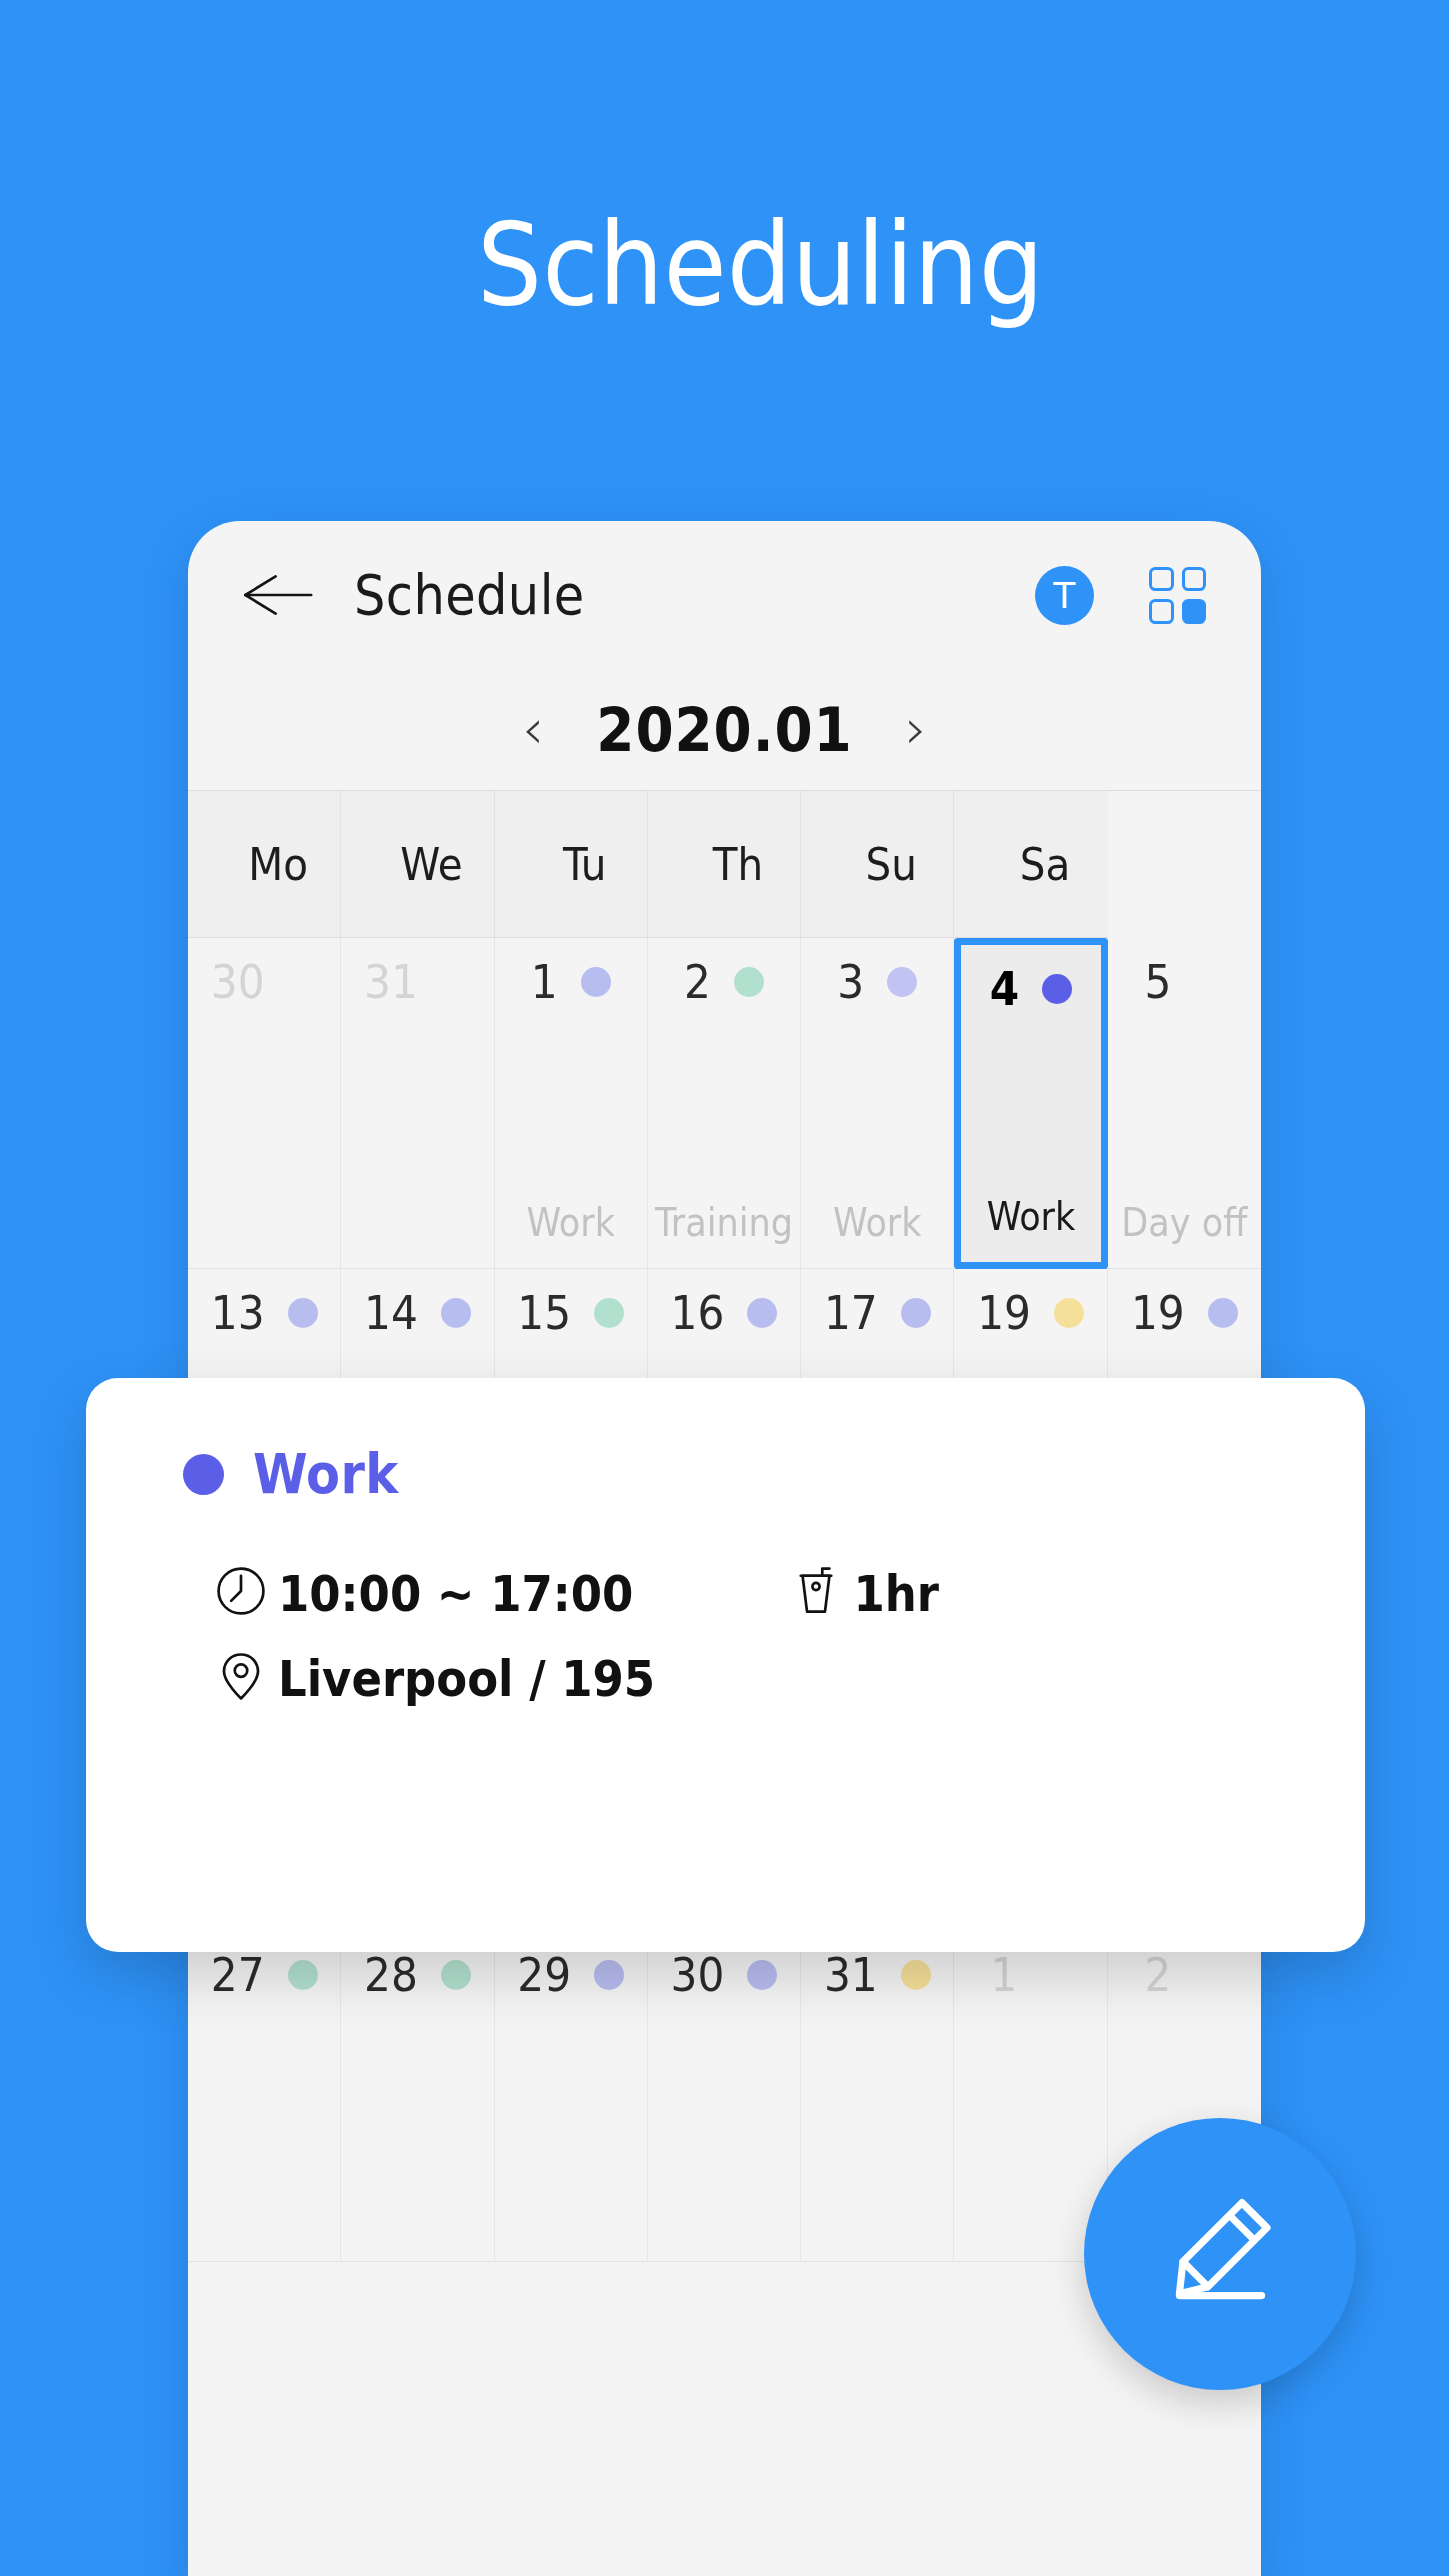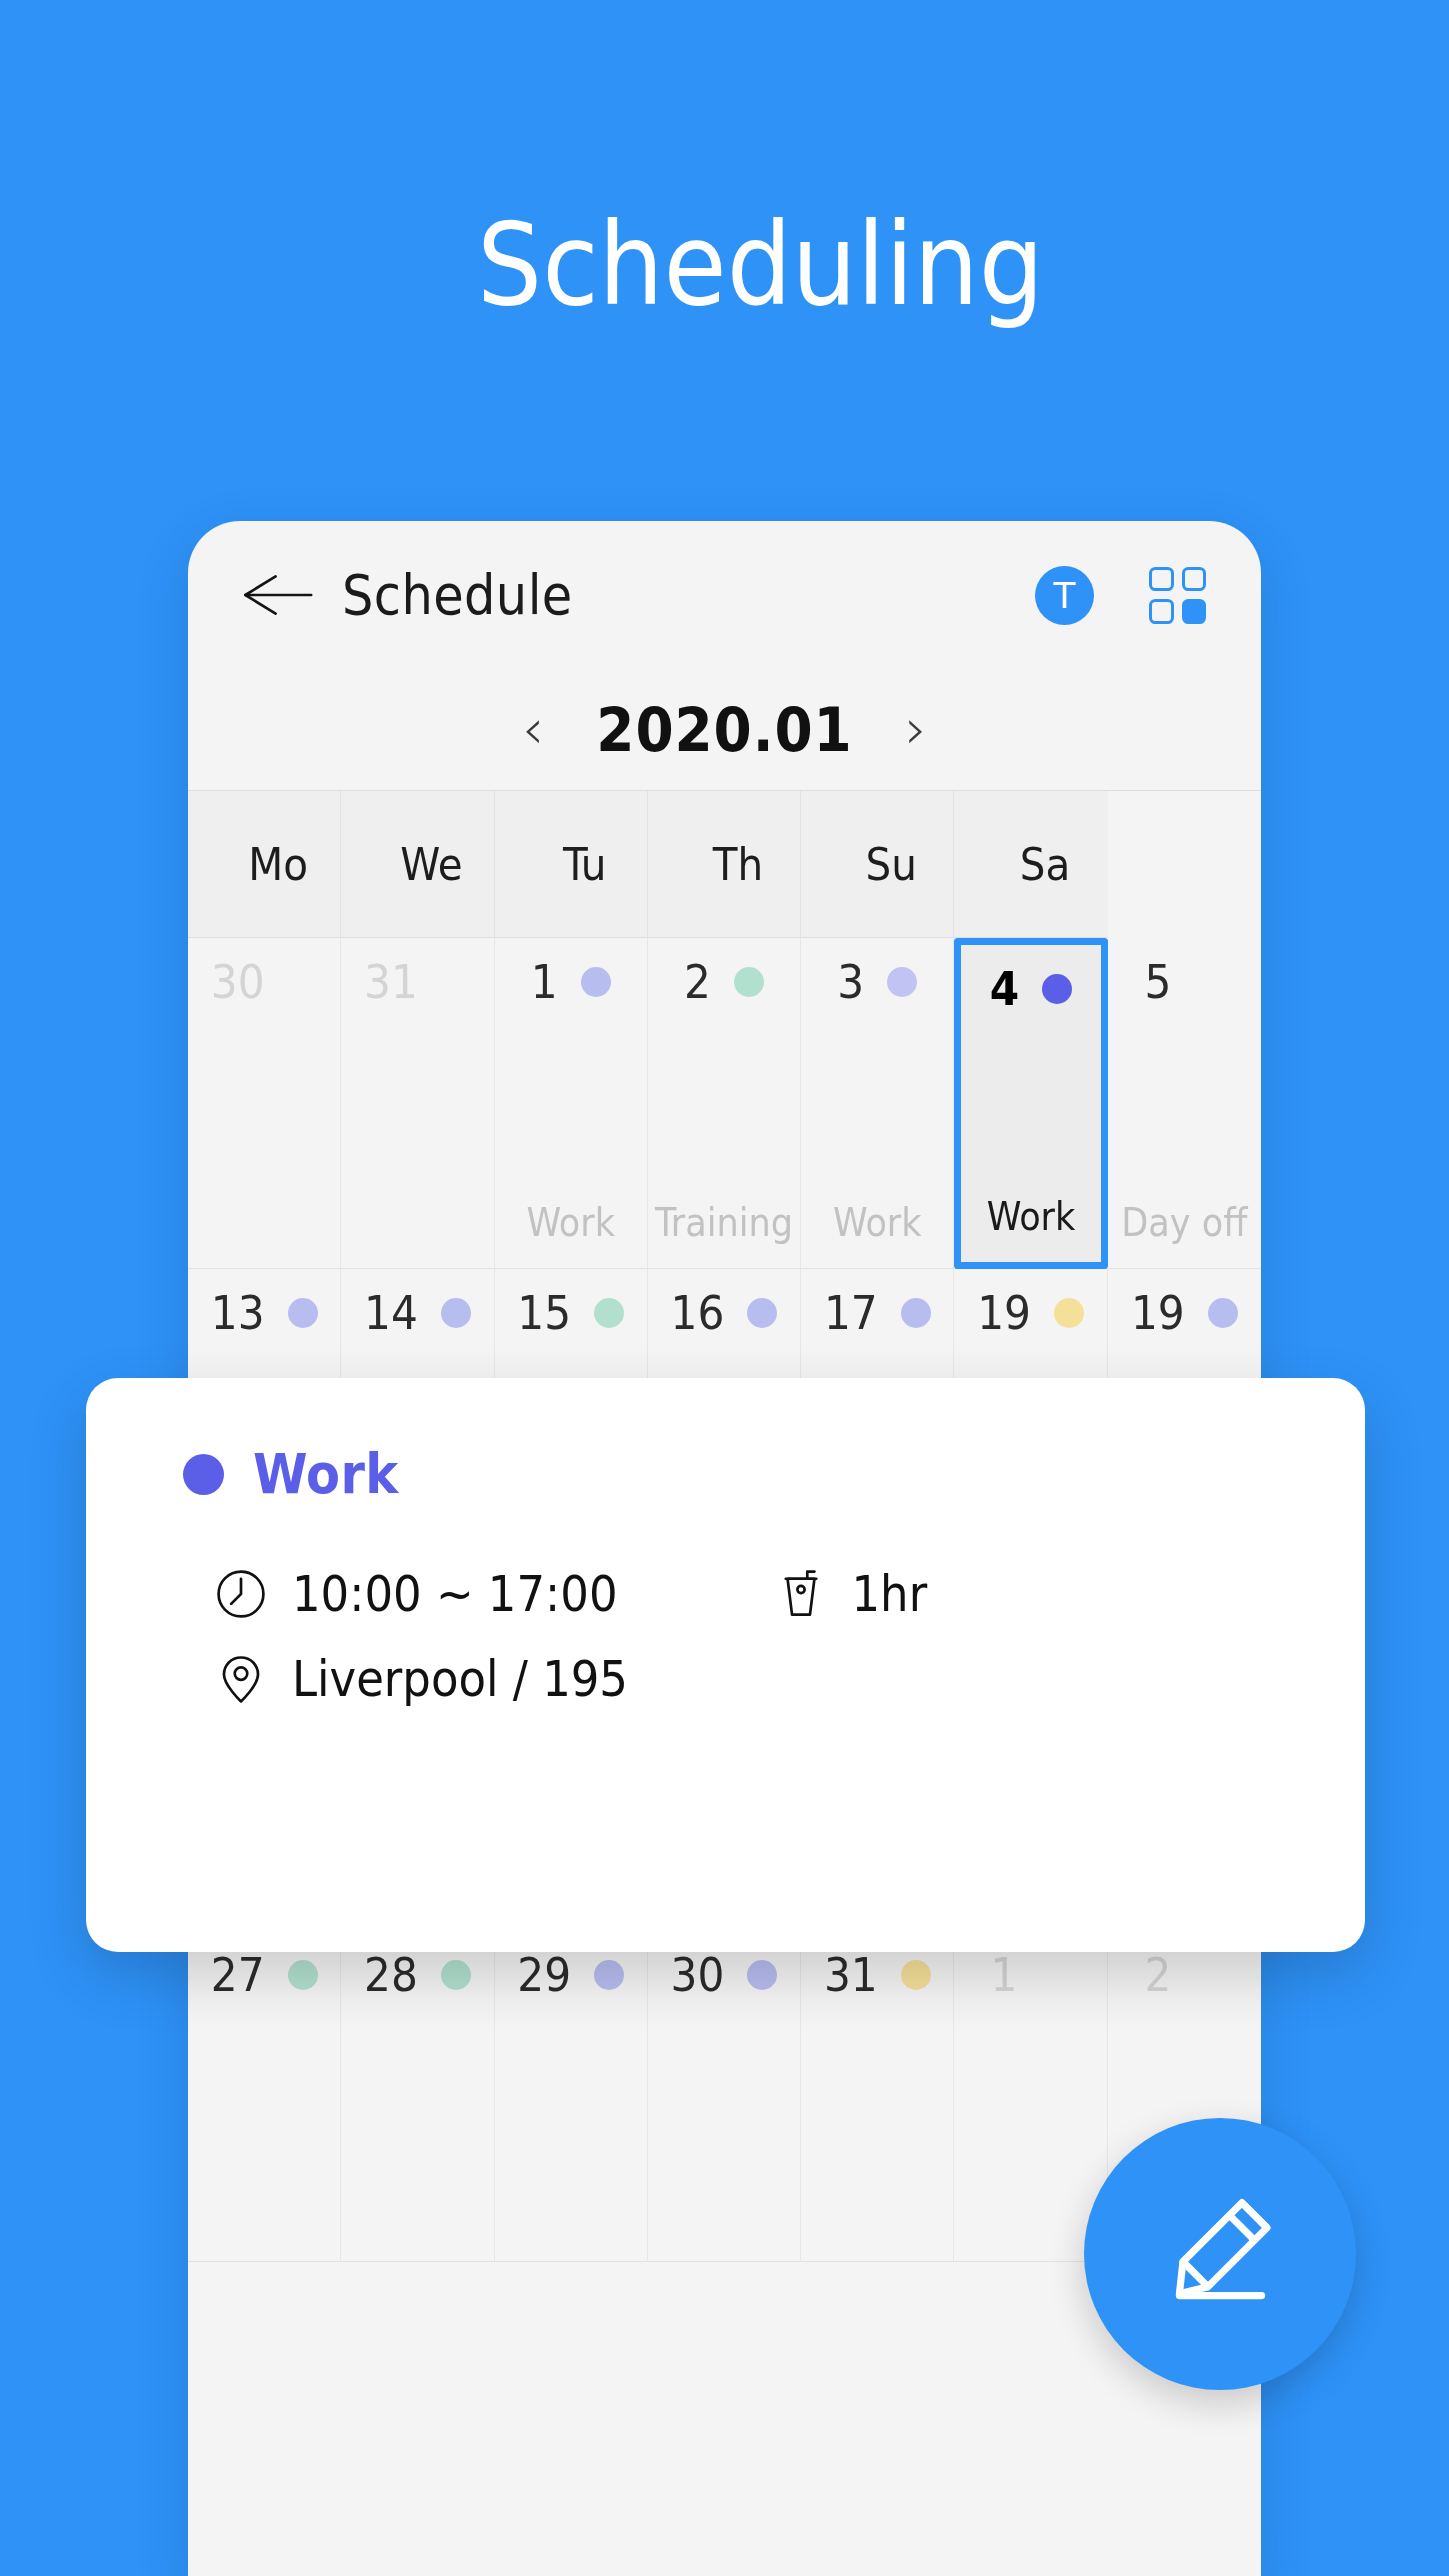--- a/index.html
+++ b/index.html
@@ -59,20 +59,21 @@
     height: 48px;
     flex: none;
     margin-right: 29px;
   }
   .app-bar-title {
     font-size: 55px;
     color: #1b1b1b;
     font-weight: 400;
     letter-spacing: 0.4px;
     white-space: nowrap;
+    margin-left: 12px;
   }
   .app-bar-spacer { flex: 1 1 auto; }
 
   .avatar-badge {
     width: 59px;
     height: 59px;
     border-radius: 50%;
     background: #2e92f7;
     color: #ffffff;
     display: flex;
@@ -237,22 +238,22 @@
   }
 
   .popup-line {
     display: flex;
     align-items: center;
     padding-left: 129px;
     margin-bottom: 27px;
   }
   .popup-item {
     display: flex;
-    align-items: center;
-    gap: 25px;
+    gap: 11px;
+    font-weight: bold;
   }
   .popup-item .pi-icon {
     width: 52px;
     height: 52px;
     flex: none;
     display: flex;
     align-items: center;
     justify-content: center;
   }
   .popup-item .pi-text {

